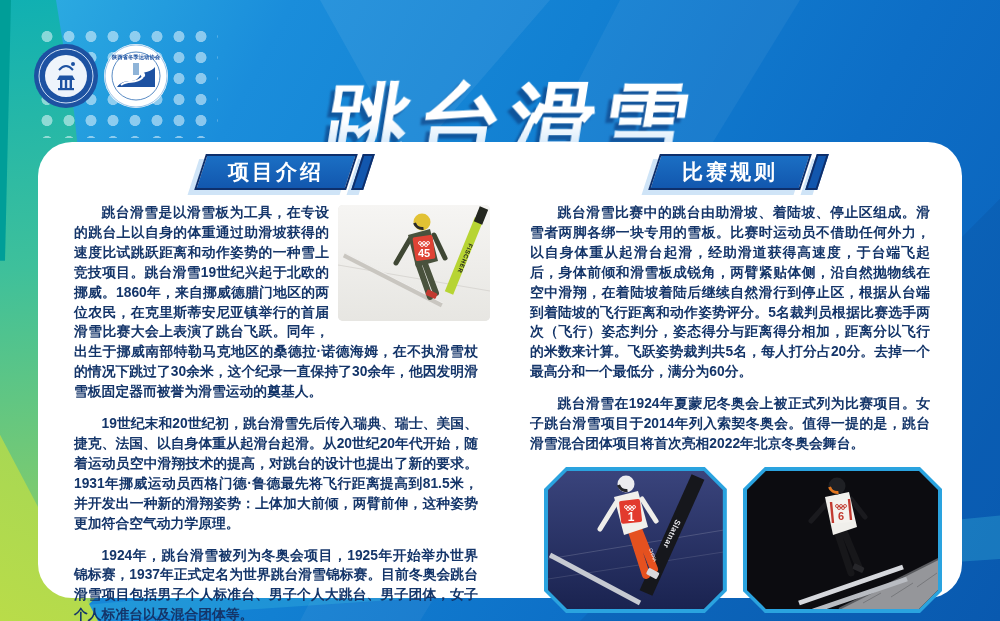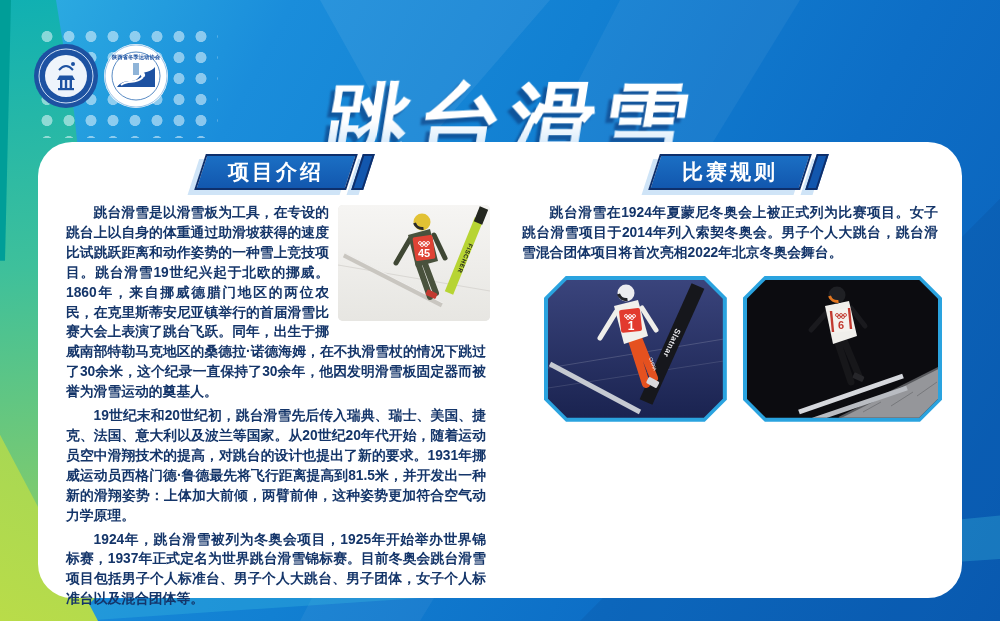--- a/index.html
+++ b/index.html
@@ -39,21 +39,21 @@
     background:linear-gradient(180deg,#1b6fc4,#1257ae);
     border:2px solid #0e2f6b;box-shadow:-5px 5px 0 #cfe4f7;
     padding:3px 26px;}
   .badge-inner{display:block;transform:skewX(18deg);color:#fff;font-size:21px;
     font-weight:bold;letter-spacing:3px;line-height:26px;white-space:nowrap;}
   .badge-stripe{position:absolute;right:-17px;top:0;bottom:0;width:8px;
     transform:skewX(-18deg);background:#1257ae;border:2px solid #0e2f6b;
     box-shadow:-3px 5px 0 #cfe4f7;}
   .body-text{font-size:13.8px;line-height:19.9px;font-weight:bold;color:#143569;
     text-align:justify;}
-  .body-text p{margin:4px;text-indent:2em;}
+  .body-text p{margin:12px;text-indent:2em;}
   .photo-a{float:right;width:152px;height:116px;margin:2px 0 6px 9px;
     border-radius:5px;overflow:hidden;box-shadow:0 0 0 1px #e7e6e3 inset;}
   .photo-row{display:flex;gap:16px;margin-top:13px;padding-left:26px;}
   .octa{position:relative;background:#2aa3df;
     clip-path:polygon(22px 0,calc(100% - 22px) 0,100% 22px,100% calc(100% - 22px),calc(100% - 22px) 100%,22px 100%,0 calc(100% - 22px),0 22px);}
   .octa-b{width:190px;height:146px;}
   .octa-c{width:207px;height:146px;}
   .octa-inner{position:absolute;inset:4px;overflow:hidden;
     clip-path:polygon(19px 0,calc(100% - 19px) 0,100% 19px,100% calc(100% - 19px),calc(100% - 19px) 100%,19px 100%,0 calc(100% - 19px),0 19px);}
   svg{display:block;}
@@ -146,36 +146,37 @@
                 <circle cx="84" cy="40" r="1.5"></circle>
                   <circle cx="88" cy="40" r="1.5"></circle>
               </g>
               <text x="86" y="52" font-size="11" font-weight="bold" fill="#ffffff" text-anchor="middle">45</text>
               <circle cx="84" cy="17" r="8.5" fill="#e2c234"></circle>
               <path d="M76.5 18 a8.5 8.5 0 0 0 9 5.5" stroke="#2b2b2b" stroke-width="3" fill="none"></path>
             </g>
           </svg>
         </div>
         <p>跳台滑雪是以滑雪板为工具，在专设的跳台上以自身的体重通过助滑坡获得的速度比试跳跃距离和动作姿势的一种雪上竞技项目。跳台滑雪19世纪兴起于北欧的挪威。1860年，来自挪威德腊门地区的两位农民，在克里斯蒂安尼亚镇举行的首届滑雪比赛大会上表演了跳台飞跃。同年，出生于挪威南部特勒马克地区的桑德拉·诺德海姆，在不执滑雪杖的情况下跳过了30余米，这个纪录一直保持了30余年，他因发明滑雪板固定器而被誉为滑雪运动的奠基人。</p>
-        <p>19世纪末和20世纪初，跳台滑雪先后传入瑞典、瑞士、美国、捷克、法国、意大利以及波兰等国家。从20世纪20年代开始，随着运动员空中滑翔技术的提高，对跳台的设计也提出了新的要求。1931年挪威运动员西格门德·鲁德最先将飞行距离提高到81.5米，并开发出一种新的滑翔姿势：上体加大前倾，两臂前伸，这种姿势更加符合空气动力学原理。</p>
+        <p>19世纪末和20世纪初，跳台滑雪先后传入瑞典、瑞士、美国、捷克、法国、以自身体重从起滑台起滑。从20世纪20年代开始，随着运动员空中滑翔技术的提高，对跳台的设计也提出了新的要求。1931年挪威运动员西格门德·鲁德最先将飞行距离提高到81.5米，并开发出一种新的滑翔姿势：上体加大前倾，两臂前伸，这种姿势更加符合空气动力学原理。</p>
         <p>1924年，跳台滑雪被列为冬奥会项目，1925年开始举办世界锦标赛，1937年正式定名为世界跳台滑雪锦标赛。目前冬奥会跳台滑雪项目包括男子个人标准台、男子个人大跳台、男子团体，女子个人标准台以及混合团体等。</p>
       </div>
     </section>
 
     <section class="col col-right">
       <div class="badge-row">
         <div class="badge-wrap">
           <div class="badge">
             <span class="badge-inner">比赛规则</span>
           </div>
           <div class="badge-stripe"></div>
         </div>
       </div>
       <div class="body-text">
-        <p>跳台滑雪在1924年夏蒙尼冬奥会上被正式列为比赛项目。女子跳台滑雪项目于2014年列入索契冬奥会。男子个人大跳台，跳台滑雪混合团体项目将首次亮相2022年北京冬奥会舞台。</p>
+        <p>跳台滑雪比赛中的跳台由助滑坡、着陆坡、停止区组成。滑雪者两脚各绑一块专用的雪板。比赛时运动员不借助任何外力，以自身体重从起滑台起滑，经助滑道获得高速度，于台端飞起后，身体前倾和滑雪板成锐角，两臂紧贴体侧，沿自然抛物线在空中滑翔，在着陆坡着陆后继续自然滑行到停止区，根据从台端到着陆坡的飞行距离和动作姿势评分。5名裁判员根据比赛选手两次（飞行）姿态判分，姿态得分与距离得分相加，距离分以飞行的米数来计算。飞跃姿势裁判共5名，每人打分占20分。去掉一个最高分和一个最低分，满分为60分。</p>
+        <p>跳台滑雪在1924年夏蒙尼冬奥会上被正式列为比赛项目。女子跳台滑雪项目于2014年列入索契冬奥会。值得一提的是，跳台滑雪混合团体项目将首次亮相2022年北京冬奥会舞台。</p>
       </div>
       <div class="photo-row">
 
         <div class="octa octa-b">
           <div class="octa-inner">
             <svg viewBox="0 0 182 138" width="182" height="138" preserveAspectRatio="none">
               <defs>
                 <linearGradient id="gB" x1="0" y1="0" x2="0" y2="1">
                   <stop offset="0" stop-color="#3a447c"></stop>
                     <stop offset="1" stop-color="#1a2350"></stop>

